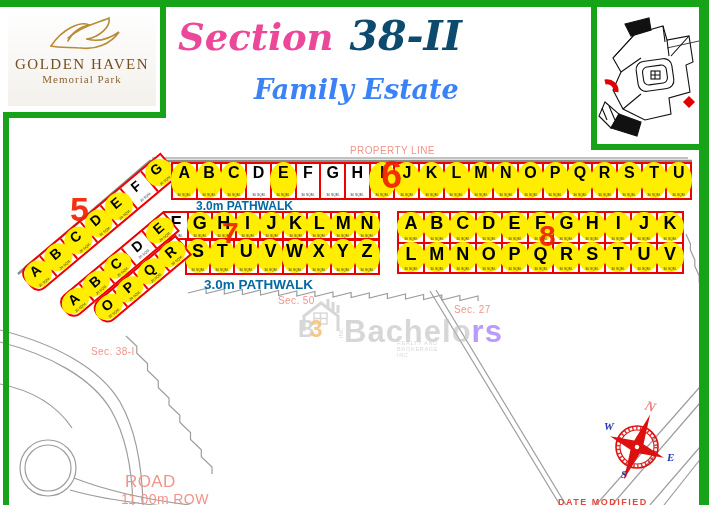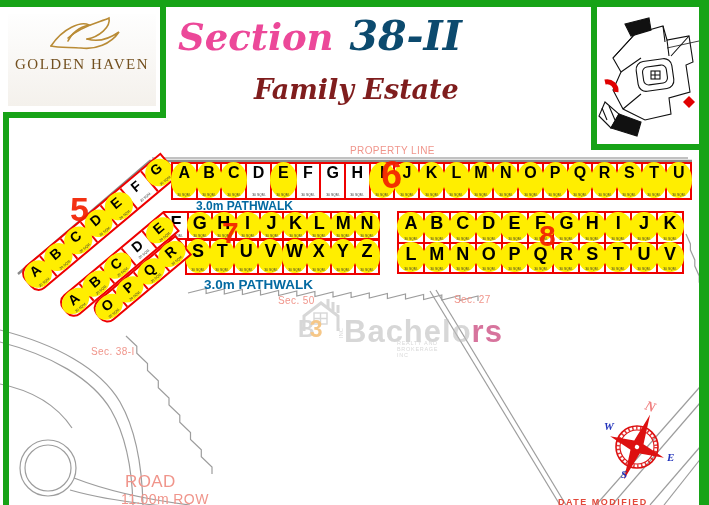--- a/index.html
+++ b/index.html
@@ -30,28 +30,28 @@
 .salmon{color:#f0958b;font-size:10px;letter-spacing:.4px}
 .maroon{color:#0369a1;font-weight:bold}
 .secnum{position:absolute;z-index:3;font-weight:bold;color:#f32000;opacity:.92;line-height:1;font-size:34px}
 
 .logo-box{position:absolute;left:8px;top:14px;width:148px;height:92px;z-index:4;text-align:center;background:linear-gradient(#fefefe,#f4f1ec);padding-top:2px}
 .logo-l1{font-family:"Liberation Serif",serif;font-size:15px;letter-spacing:1.5px;color:#73501f;margin-top:-2px}
 .logo-l2{font-family:"Liberation Serif",serif;font-size:11px;letter-spacing:1px;color:#8a6430}
 .title-line1{position:absolute;left:178px;top:12px;z-index:3;font-family:"DejaVu Serif",serif;font-style:italic;font-weight:bold}
 .t-section{font-size:37px;color:#ec4899}
 .t-num{font-size:41px;color:#0c4a6e;margin-left:16px}
-.title-line2{position:absolute;left:254px;top:74px;z-index:3;font-family:"DejaVu Serif",serif;font-style:italic;font-weight:bold;font-size:27px;color:#7f1d1d}
+.title-line2{position:absolute;left:254px;top:74px;z-index:3;font-family:"DejaVu Serif",serif;font-style:italic;font-weight:bold;font-size:27px;color:#3b82f6}
 
 .wm{position:absolute;z-index:2;opacity:.6}
 .wm-b3{position:absolute;left:298px;top:318px;font-size:23px;font-weight:bold;line-height:1}
 .wm-b3 .g{color:#bdbdbd}.wm-b3 .o{color:#f0a23a;margin-left:-5px}
 .wm-inc{position:absolute;left:336px;top:330px;font-size:6px;color:#bdbdbd;transform:rotate(-90deg)}
 .wm-name{position:absolute;left:344px;top:316px;font-size:31px;font-weight:bold;color:#bdbdbd;letter-spacing:1px;line-height:1}
-.wm-name .o{color:#be185d}
+.wm-name .o{color:#8b5cf6}
 .wm-tag{position:absolute;left:397px;top:340px;font-size:5.5px;color:#c0c0c0;letter-spacing:.7px}
 
 .cmp{position:absolute;z-index:3;font-family:"Liberation Serif",serif;font-style:italic;font-weight:bold}
 .cmp.n{color:#f08080;font-size:14px;transform:rotate(20deg)}
 .cmp.b{color:#2233bb;font-size:11px}
 .footer-red{position:absolute;left:558px;top:497px;z-index:3;font-size:9px;color:#e2483a;letter-spacing:1.5px;font-weight:bold}
 </style>
 </head>
 <body>
 
@@ -88,20 +88,21 @@
 
   <div class="logo-box">
     <svg width="90" height="38" viewBox="0 0 90 38">
       <g fill="none" stroke="#b98b35" stroke-width="1.6" stroke-linecap="round">
         <path d="M14,30 C26,12 44,5 52,9 C42,11 34,18 31,25"></path>
         <path d="M31,22 C45,9 64,6 72,2 C74,11 62,21 50,23"></path>
         <path d="M50,23 C60,26 72,23 82,16 C74,28 58,34 44,32 C34,31 22,32 14,30"></path>
       </g>
     </svg>
     <div class="logo-l1">GOLDEN HAVEN</div>
+    <div class="logo-l2">Memorial Park</div>
   </div>
 
   <div class="title-line1">
     <span class="t-section">Section</span><span class="t-num">38-II</span>
   </div>
   <div class="title-line2">Family Estate</div>
 
   <svg style="position:absolute;left:597px;top:8px;z-index:2" width="102" height="136" viewBox="0 0 102 136">
     <g stroke="#111" fill="none" stroke-width="1.1">
       <path d="M38,26 L66,18 L70,32 L92,28 L96,54 L89,57 L93,84 L72,90 L74,106 L48,112 L26,101 L16,82 L24,64 L16,50 Z"></path>
@@ -450,21 +451,21 @@
 
   <div class="secnum" style="left:70px;top:192px">5</div>
   <div class="secnum" style="left:381px;top:156px;font-size:38px">6</div>
   <div class="secnum" style="left:222px;top:218px;font-size:30px">7</div>
   <div class="secnum" style="left:539px;top:221px;font-size:30px">8</div>
 
   <div class="lbl salmon" style="left:350px;top:145px">PROPERTY LINE</div>
   <div class="lbl maroon" style="left:196px;top:199px;font-size:12px">3.0m PATHWALK</div>
   <div class="lbl maroon" style="left:204px;top:277px;font-size:13.5px">3.0m PATHWALK</div>
   <div class="lbl salmon" style="left:278px;top:295px">Sec. 50</div>
-  <div class="lbl salmon" style="left:454px;top:294px">Sec. 27</div>
+  <div class="lbl salmon" style="left:454px;top:304px">Sec. 27</div>
   <div class="lbl salmon" style="left:91px;top:346px">Sec. 38-I</div>
   <div class="lbl salmon" style="left:125px;top:472px;font-size:17px">ROAD</div>
   <div class="lbl salmon" style="left:121px;top:491px;font-size:14px">11.00m ROW</div>
   <div class="footer-red">DATE MODIFIED</div>
 
   <div class="wm">
     <svg style="position:absolute;left:300px;top:297px" width="46" height="36" viewBox="0 0 46 36">
       <g fill="none" stroke="#bdbdbd">
         <path d="M4,34 L4,19 L21,6 L38,19 L38,34" stroke-width="3"></path>
         <rect x="14" y="16" width="13" height="11" stroke-width="1.4"></rect>

